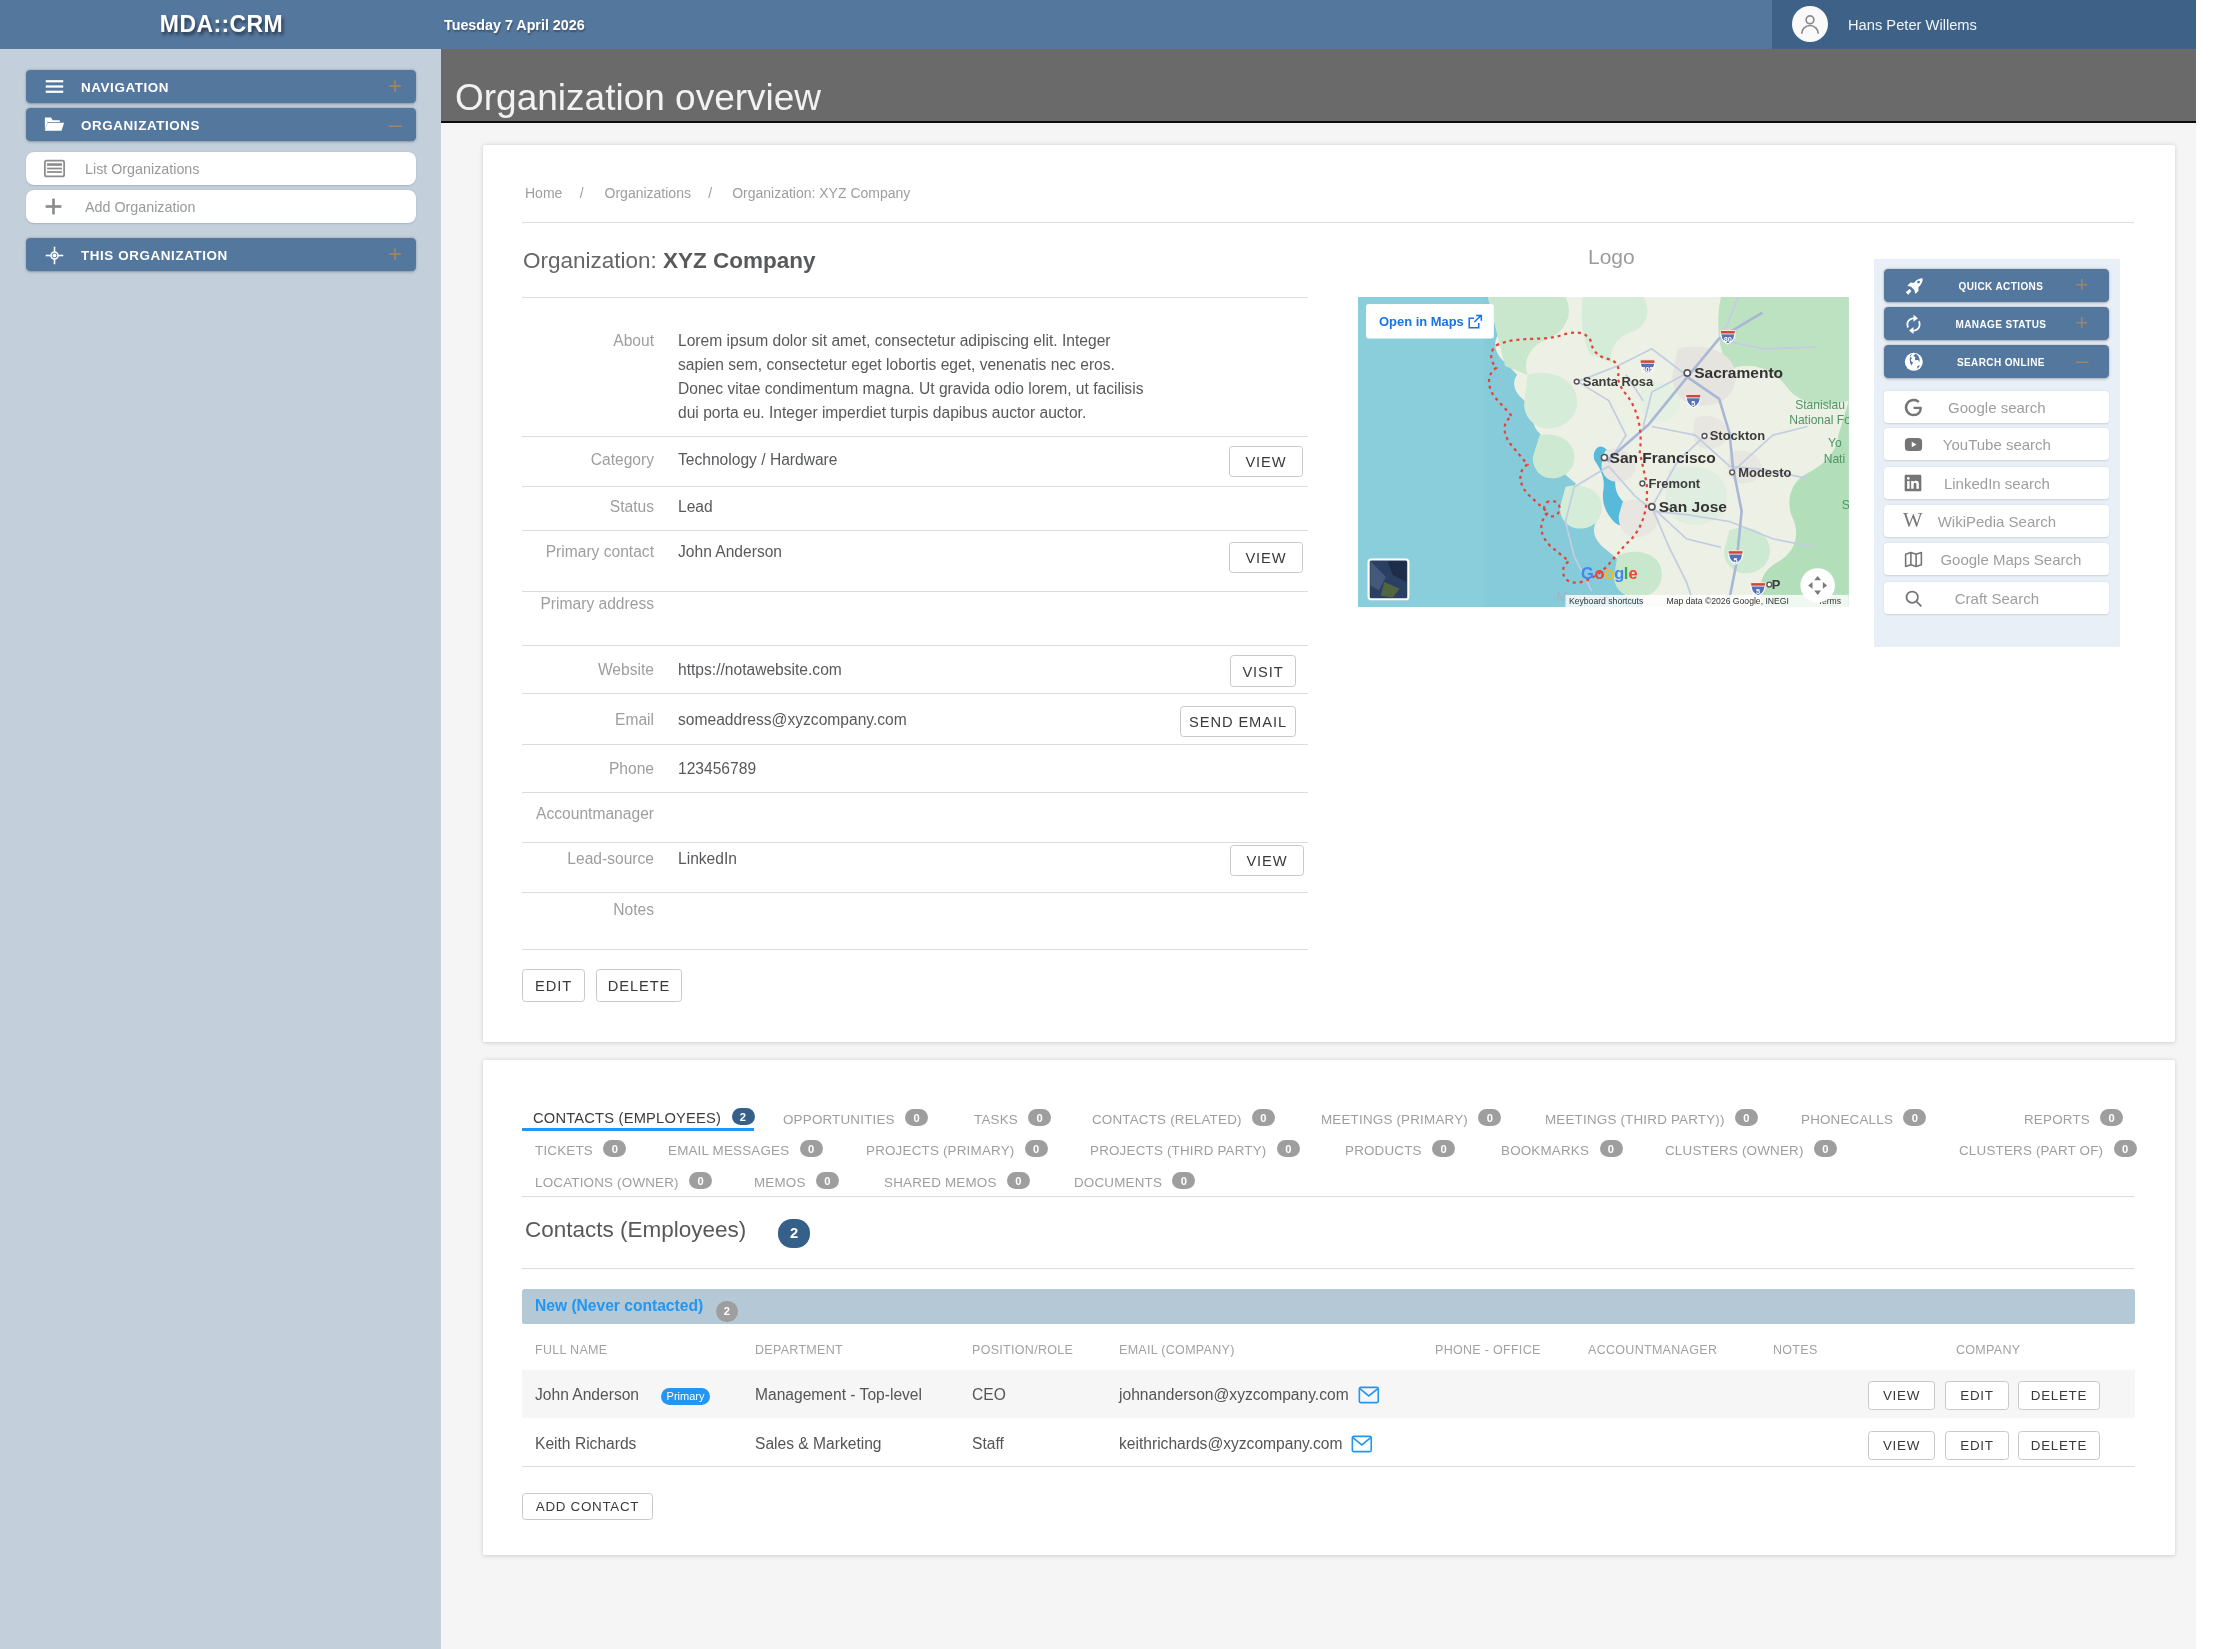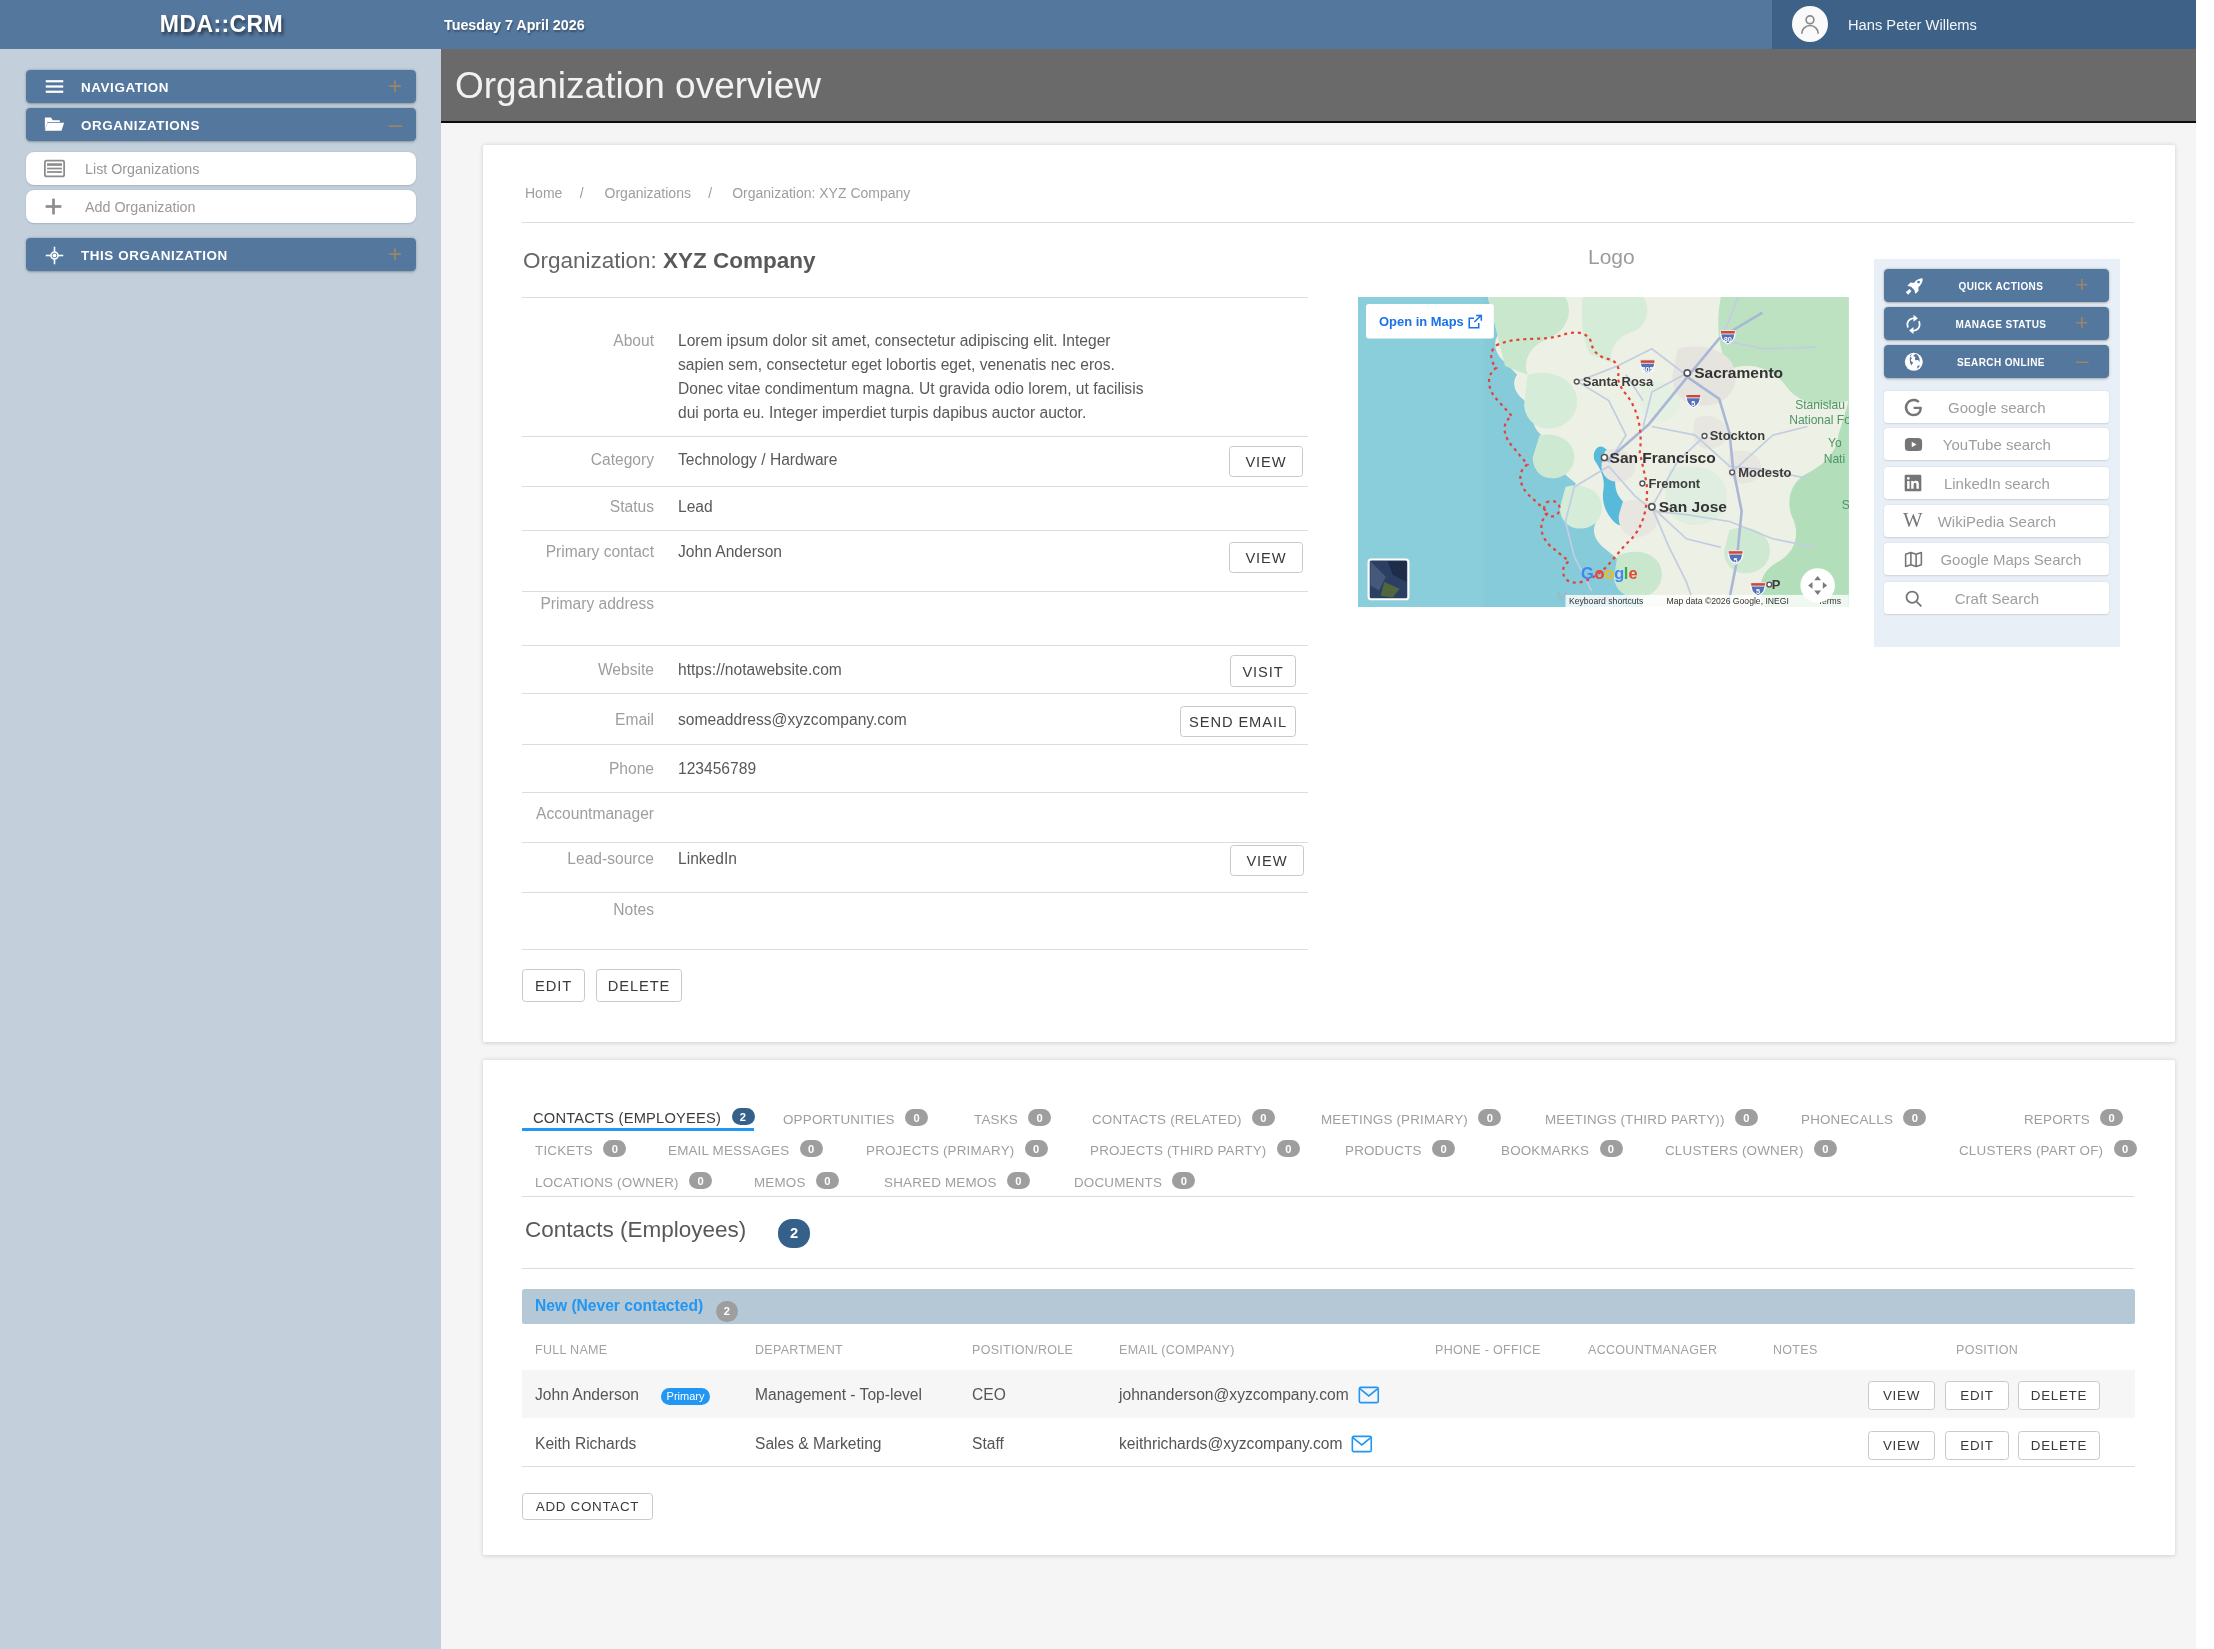--- a/index.html
+++ b/index.html
@@ -22,21 +22,21 @@
   #sidebar { left:0; top:49px; width:441px; height:1601px; background:#c3d0dc; }
   .sbtn { left:26px; width:390px; height:33px; background:#54779e; border-radius:4.3px; color:#fff; box-shadow:0 0.9px 2.6px rgba(0,0,0,0.3); }
   .sbtn .lab { position:absolute; left:55px; top:0; height:33px; line-height:35px; font-size:13.4px; font-weight:bold; letter-spacing:0.6px; }
   .sbtn .pm  { position:absolute; right:14px; top:0; height:33px; line-height:31px; font-size:24px; font-weight:300; color:#9b8468; }
   .sbtn svg, .sitem svg { position:absolute; left:18px; top:7px; }
   .sitem { left:26px; width:390px; height:33px; background:#fff; border-radius:8px; color:#999; box-shadow:0 0.9px 1.7px rgba(0,0,0,0.15); }
   .sitem .lab { position:absolute; left:59px; top:0; height:33px; line-height:35px; font-size:14.3px; }
 
   
   #hband { left:441px; top:49px; width:1774px; height:74px; background:#6a6a6a; border-bottom:2.6px solid #0c0c0c; }
-  #hband .t { position:absolute; left:14px; top:16px; font-size:37px; color:#f2f2f2; }
+  #hband .t { position:absolute; left:14px; top:28px; font-size:37px; color:#f2f2f2; }
 
   
   .card { background:#fff; box-shadow:0 0.9px 4.3px rgba(0,0,0,0.16); border-radius:1.7px; }
   #card1 { left:483px; top:145px; width:1692px; height:897px; }
   #card2 { left:483px; top:1060px; width:1692px; height:495px; }
 
   .hr { position:absolute; height:0; border-top:0.9px solid #dcdcdc; }
   .rlabel { position:absolute; left:483px; width:171px; text-align:right; color:#9e9e9e; font-size:15.6px; line-height:24px; white-space:nowrap; }
   .gvalue { position:absolute; color:#58595b; font-size:15.6px; line-height:24px; white-space:nowrap; }
 
@@ -467,21 +467,21 @@
   <div class="abs" style="left:716px; top:1301px; width:21.6px; height:21px; border-radius:10.4px; background:#9e9e9e;
        color:#fff; font-size:11.2px; font-weight:bold; text-align:center; line-height:21px;">2</div>
 
   <div class="thead" style="left:535px; top:1343px;">FULL NAME</div>
   <div class="thead" style="left:755px; top:1343px;">DEPARTMENT</div>
   <div class="thead" style="left:972px; top:1343px;">POSITION/ROLE</div>
   <div class="thead" style="left:1119px; top:1343px;">EMAIL (COMPANY)</div>
   <div class="thead" style="left:1435px; top:1343px;">PHONE - OFFICE</div>
   <div class="thead" style="left:1588px; top:1343px;">ACCOUNTMANAGER</div>
   <div class="thead" style="left:1773px; top:1343px;">NOTES</div>
-  <div class="thead" style="left:1956px; top:1343px;">POSITION</div>
+  <div class="thead" style="left:1956px; top:1343px;">COMPANY</div>
 
   <div class="abs" style="left:522px; top:1370px; width:1613px; height:48px; background:#f6f6f6;"></div>
   <div class="tcell" style="left:535px; top:1386px;">John Anderson</div>
   <div class="abs" style="left:661px; top:1388px; width:49px; height:17.3px; border-radius:8.6px; background:#2196f3;
        color:#fff; font-size:11px; text-align:center; line-height:17.3px;">Primary</div>
   <div class="tcell" style="left:755px; top:1386px;">Management - Top-level</div>
   <div class="tcell" style="left:972px; top:1386px;">CEO</div>
   <div class="tcell" style="left:1119px; top:1386px;">johnanderson@xyzcompany.com</div>
   <svg class="abs" style="left:1358px; top:1386px;" width="21.6" height="18" viewBox="0 0 24 20">
       <rect x="1.5" y="1.5" width="21" height="17" rx="1.5" fill="none" stroke="#2196f3" stroke-width="1.8"></rect>

